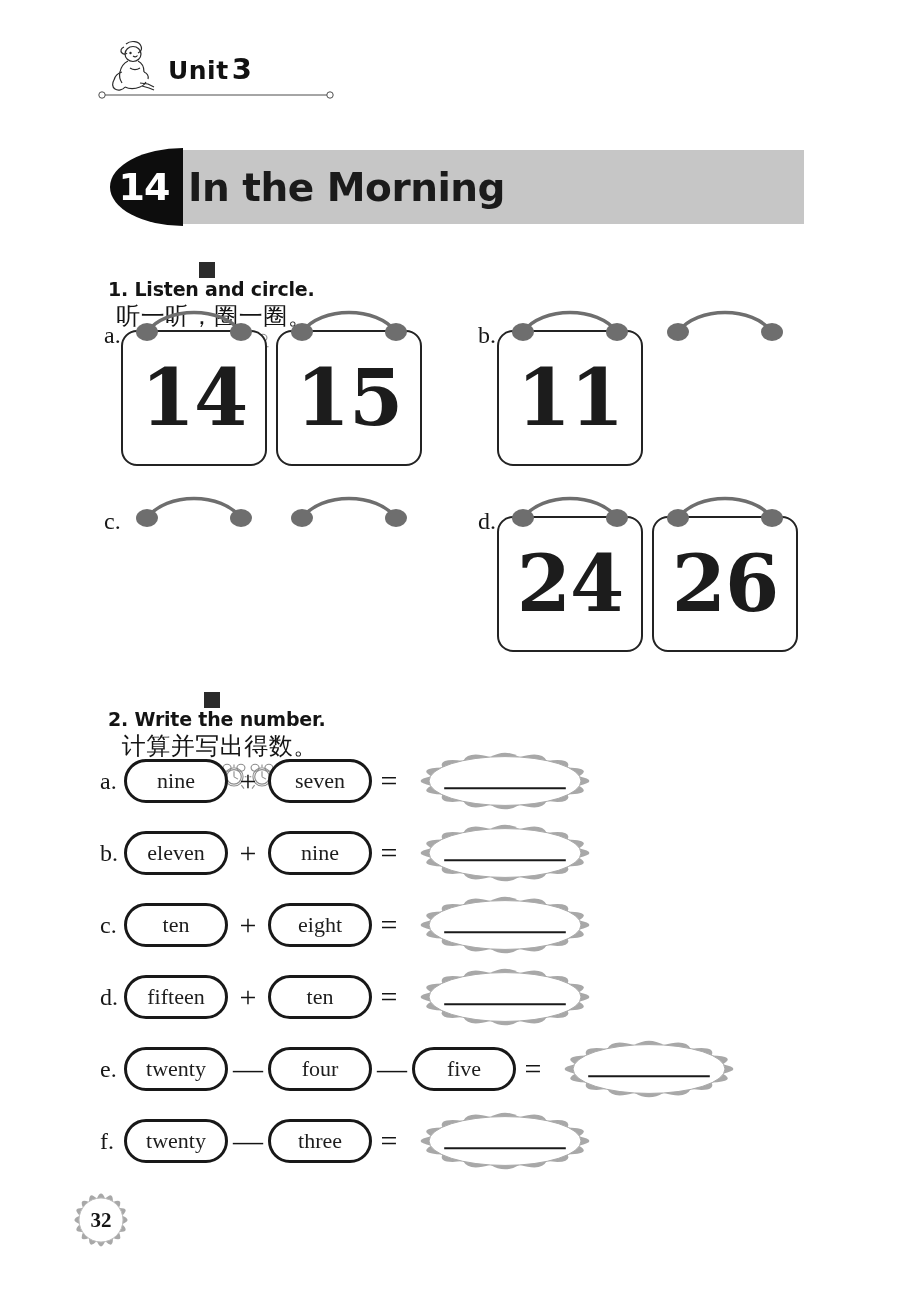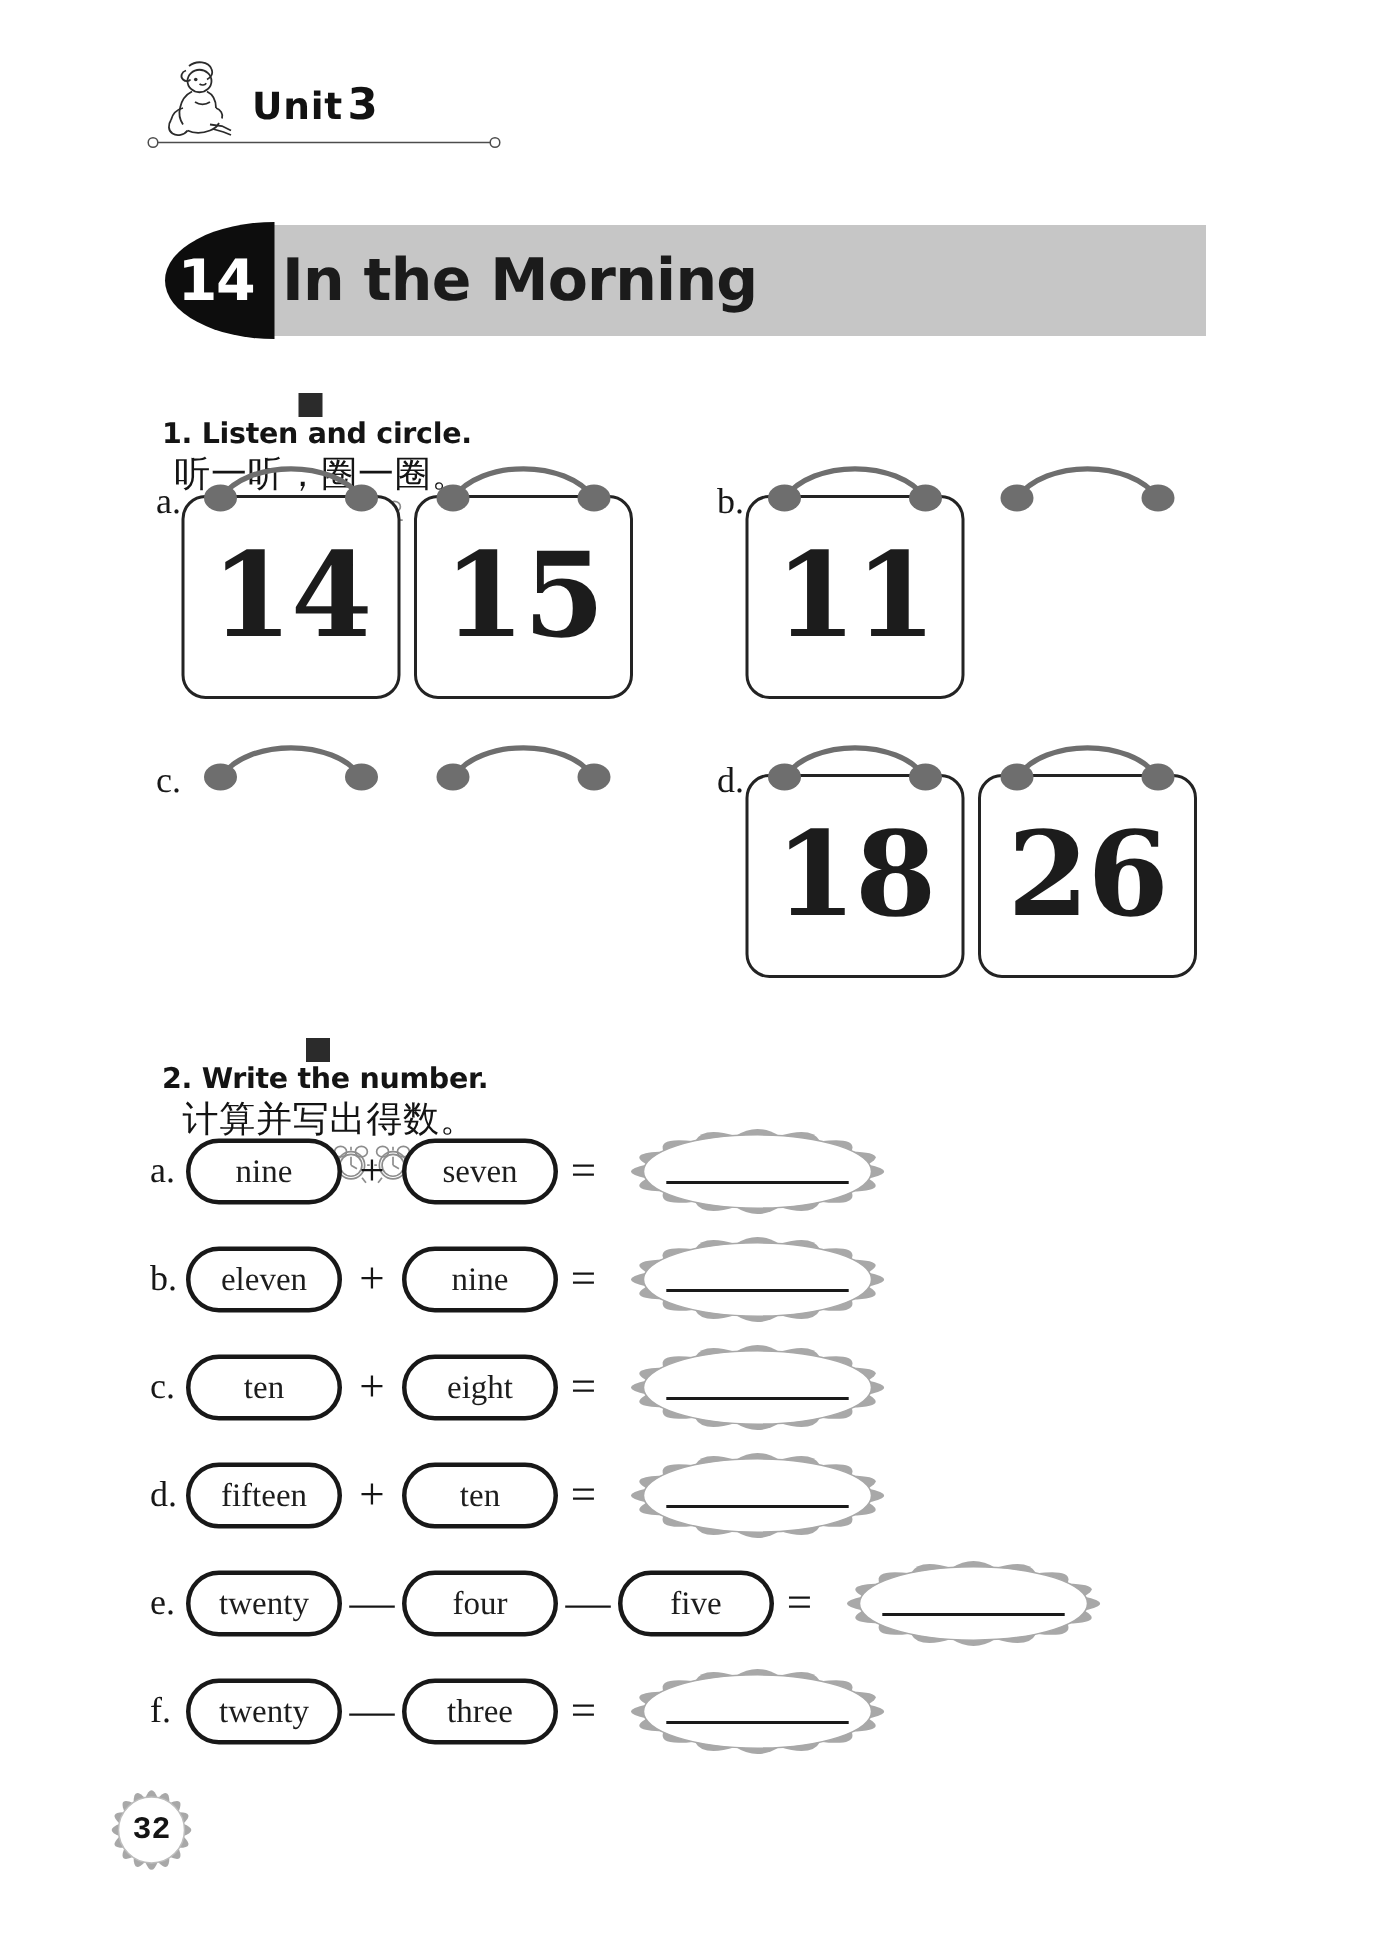--- a/index.html
+++ b/index.html
@@ -243,21 +243,21 @@
   }
   #page-num {
     position: absolute;
     left: 0;
     top: 0;
     width: 70px;
     height: 70px;
     display: flex;
     align-items: center;
     justify-content: center;
-    font-family: Liberation Mono, monospace;
+    font-family: Liberation Serif, serif;
     font-weight: bold;
     font-size: 21px;
     color: #141414;
   }
 </style>
 </head>
 <body>
 
 <div id="unit-header">
   <svg id="unit-mascot" viewBox="0 0 62 56">
@@ -418,21 +418,21 @@
       <ellipse cx="26" cy="24" rx="11" ry="9" fill="#6e6e6e"></ellipse>
       <ellipse cx="120" cy="24" rx="11" ry="9" fill="#6e6e6e"></ellipse>
     </svg>
   </div>
 </div>
 
 <div class="card-group" id="grp-d" style="left:478px; top:494px;">
   <span class="card-letter" style="left:0px; top:14px;">d.</span>
   <div class="card-pair" style="left:19px; top:0px; width:310px; height:160px;">
     <div class="card" style="left:0px;">
-      <span class="card-num">18</span>
+      <span class="card-num">24</span>
     </div>
     <svg class="hanger" style="left:0px;" viewBox="0 0 146 36">
       <path d="M26 24 C45 -2, 101 -2, 120 24" fill="none" stroke="#6e6e6e" stroke-width="3.5"></path>
       <ellipse cx="26" cy="24" rx="11" ry="9" fill="#6e6e6e"></ellipse>
       <ellipse cx="120" cy="24" rx="11" ry="9" fill="#6e6e6e"></ellipse>
     </svg>
     <div class="card" style="left:155px;">
       <span class="card-num">26</span>
     </div>
     <svg class="hanger" style="left:155px;" viewBox="0 0 146 36">

